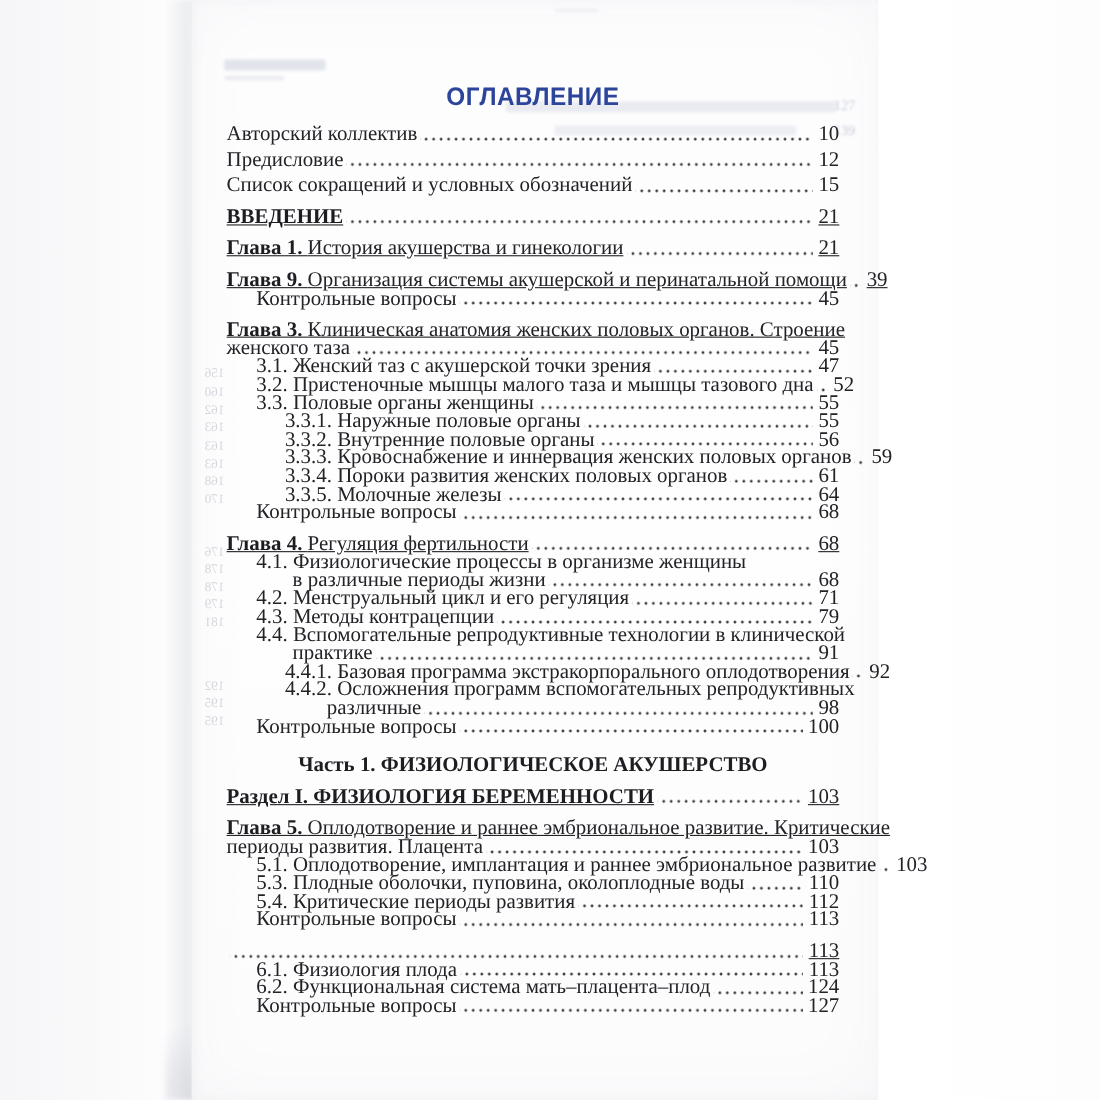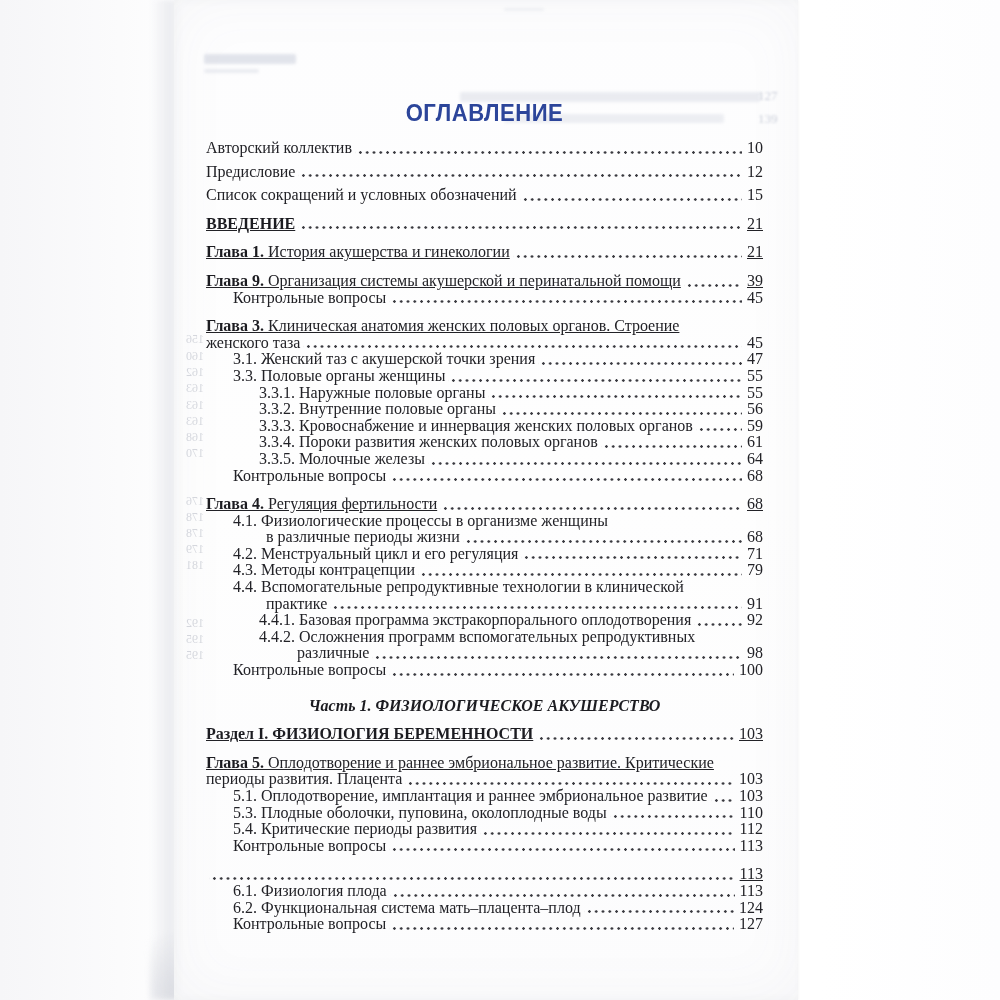--- a/index.html
+++ b/index.html
@@ -9,36 +9,36 @@
   
   .edge-left{position:absolute;left:150px;top:0;width:28px;height:1000px;
     background:linear-gradient(90deg,rgba(225,227,232,0) 0,rgba(222,224,230,.55) 70%,rgba(210,212,220,.25) 100%);
     filter:blur(2px);}
   .corner-smudge{position:absolute;left:150px;top:930px;width:110px;height:70px;
     background:radial-gradient(ellipse at 30% 90%,rgba(205,207,215,.6),rgba(205,207,215,0) 70%);
     filter:blur(3px);}
   .page{position:absolute;left:174px;top:0;width:624px;height:1000px;
     background:linear-gradient(180deg,#fdfdfe 0%,#fefefe 50%,#fcfcfd 100%);
     box-shadow:inset 0 0 60px rgba(120,125,140,.05), inset 3px 0 8px rgba(140,145,160,.06), 1px 0 2px rgba(0,0,0,.03);}
-  .content{position:absolute;left:32px;top:100px;width:557px;}
+  .content{position:absolute;left:32px;top:74px;width:557px;}
   .title{font-family:"Liberation Sans",sans-serif;font-weight:700;font-size:23px;
     line-height:26px;text-align:center;letter-spacing:.5px;margin:0 0 14px 0;
     transform:scaleX(.96);}
-  .toc{font-size:16px;line-height:16.6px;color:#222227;}
+  .toc{font-size:19px;line-height:16.6px;color:#222227;}
   .row{display:flex;align-items:flex-end;white-space:nowrap;}
   .row b{font-weight:700;color:#1c1c21;}
   .label{white-space:nowrap;}
   .leader{flex:1 1 auto;min-width:10px;margin:0 3px;height:16.6px;
     background-image:radial-gradient(circle,#3a3a40 1.05px,rgba(0,0,0,0) 1.5px);
     background-size:6.8px 5px;background-repeat:repeat-x;
     background-position:2px calc(100% - 2px);}
   .pg{white-space:nowrap;padding-left:2px;text-align:right;}
   .i0{padding-left:0;} .i1{padding-left:27px;} .i2{padding-left:53px;}
   .i3{padding-left:60px;} .i4{padding-left:91px;}
-  .g-s{margin-top:7px;} .g-m{margin-top:12px;text-decoration:underline;} .g-l{margin-top:19px;font-style:italic;}
+  .g-s{margin-top:7px;} .g-m{margin-top:12px;text-decoration:underline;} .g-l{margin-top:19px;}
   .row.center{display:block;text-align:center;font-weight:700;color:#1c1c21;margin-bottom:5px;}
   
   .bleed-bar{position:absolute;background:#c7ccd9;border-radius:2px;filter:blur(1.6px);}
   .bleed-num{position:absolute;font-size:12px;color:#a6abb8;opacity:.45;
     filter:blur(.7px);transform:scaleX(-1);font-family:"Liberation Serif",serif;}
   .bleed-pg{position:absolute;font-size:13px;color:#9aa2b6;opacity:.5;filter:blur(.8px);}
 </style>
 </head>
 <body>
 
@@ -121,20 +121,25 @@
             <span class="label">женского таза</span>
             <span class="leader"></span>
             <span class="pg">45</span>
           </div>
           <div class="row i1">
             <span class="label">3.1. Женский таз с акушерской точки зрения</span>
             <span class="leader"></span>
             <span class="pg">47</span>
           </div>
           <div class="row i1">
+            <span class="label">3.2. Пристеночные мышцы малого таза и мышцы тазового дна</span>
+            <span class="leader"></span>
+            <span class="pg">52</span>
+          </div>
+          <div class="row i1">
             <span class="label">3.3. Половые органы женщины</span>
             <span class="leader"></span>
             <span class="pg">55</span>
           </div>
           <div class="row i2">
             <span class="label">3.3.1. Наружные половые органы</span>
             <span class="leader"></span>
             <span class="pg">55</span>
           </div>
           <div class="row i2">

